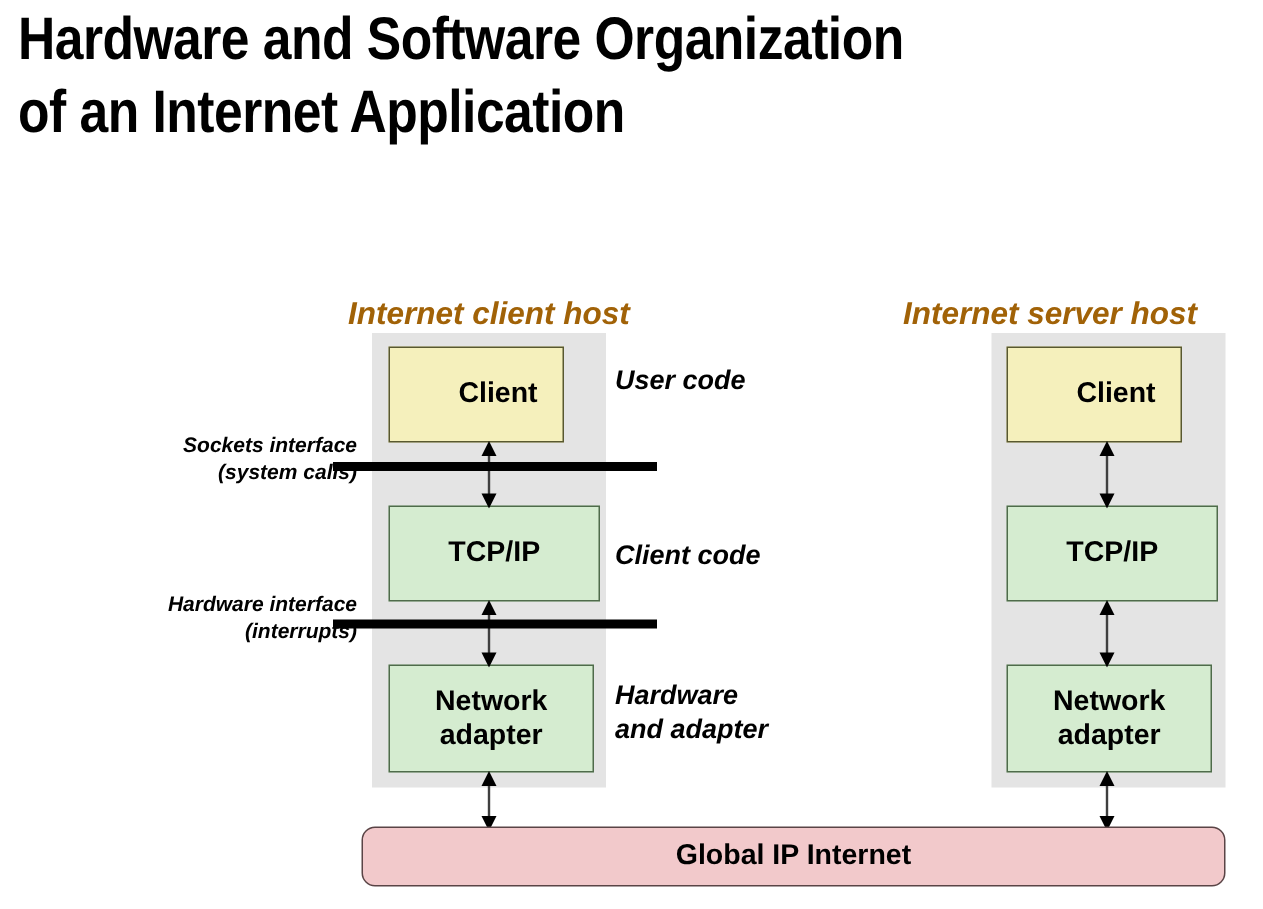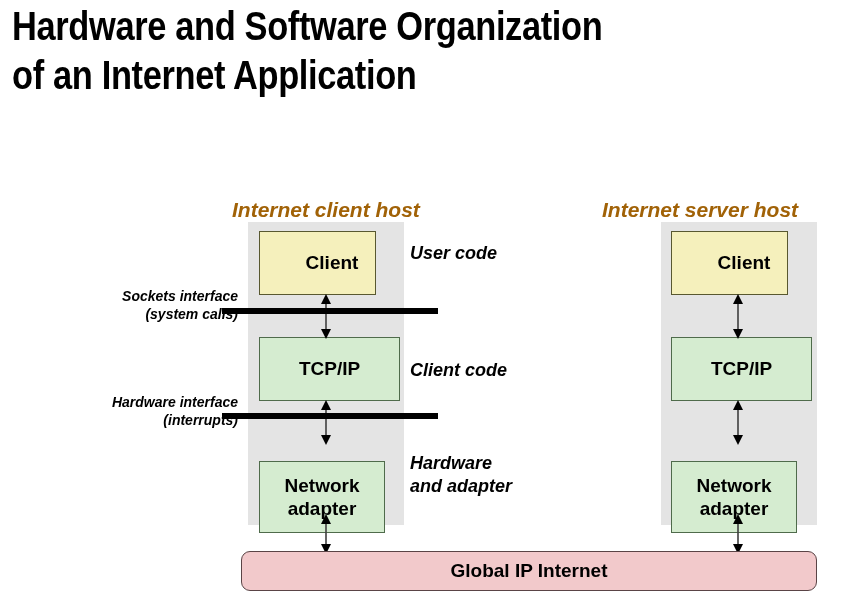--- a/index.html
+++ b/index.html
@@ -63,21 +63,21 @@
     font-size: 19px;
     font-weight: bold;
     line-height: 1.22;
     white-space: pre-line;
   }
   .fill-yellow { background: #f5f0bc; border-color: #585830; }
   .fill-green  { background: #d5ecd0; border-color: #4f6b4b; }
 
   .box-app     { top: 231px; height: 64px; width: 117px; padding-left: 29px; }
   .box-tcp     { top: 337px; height: 64px; width: 141px; }
-  .box-nic     { top: 443px; height: 72px; width: 126px; margin-top: 18px; }
+  .box-nic     { top: 443px; height: 72px; width: 137px; }
 
   .col-client { left: 259px; }
   .col-server { left: 671px; }
 
   
   .arrow-v {
     position: absolute;
     width: 14px;
   }
   .arrow-v svg { display: block; }

